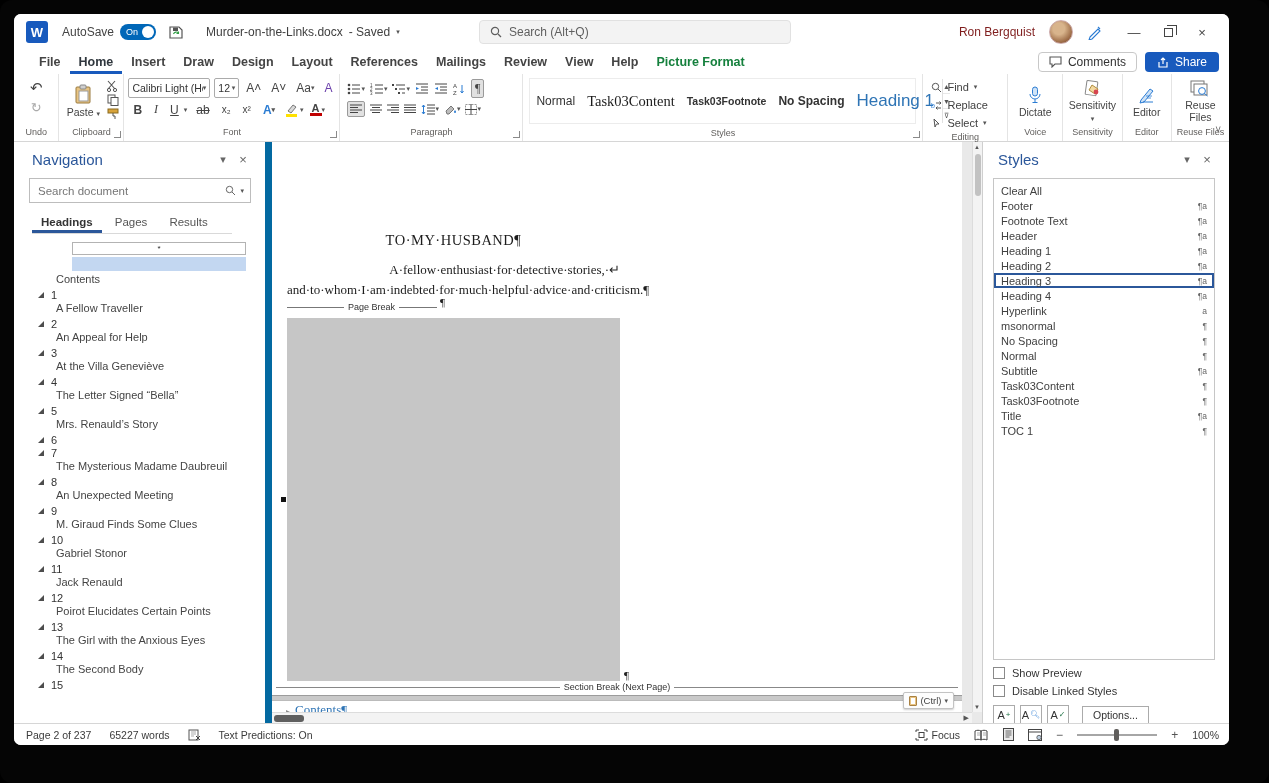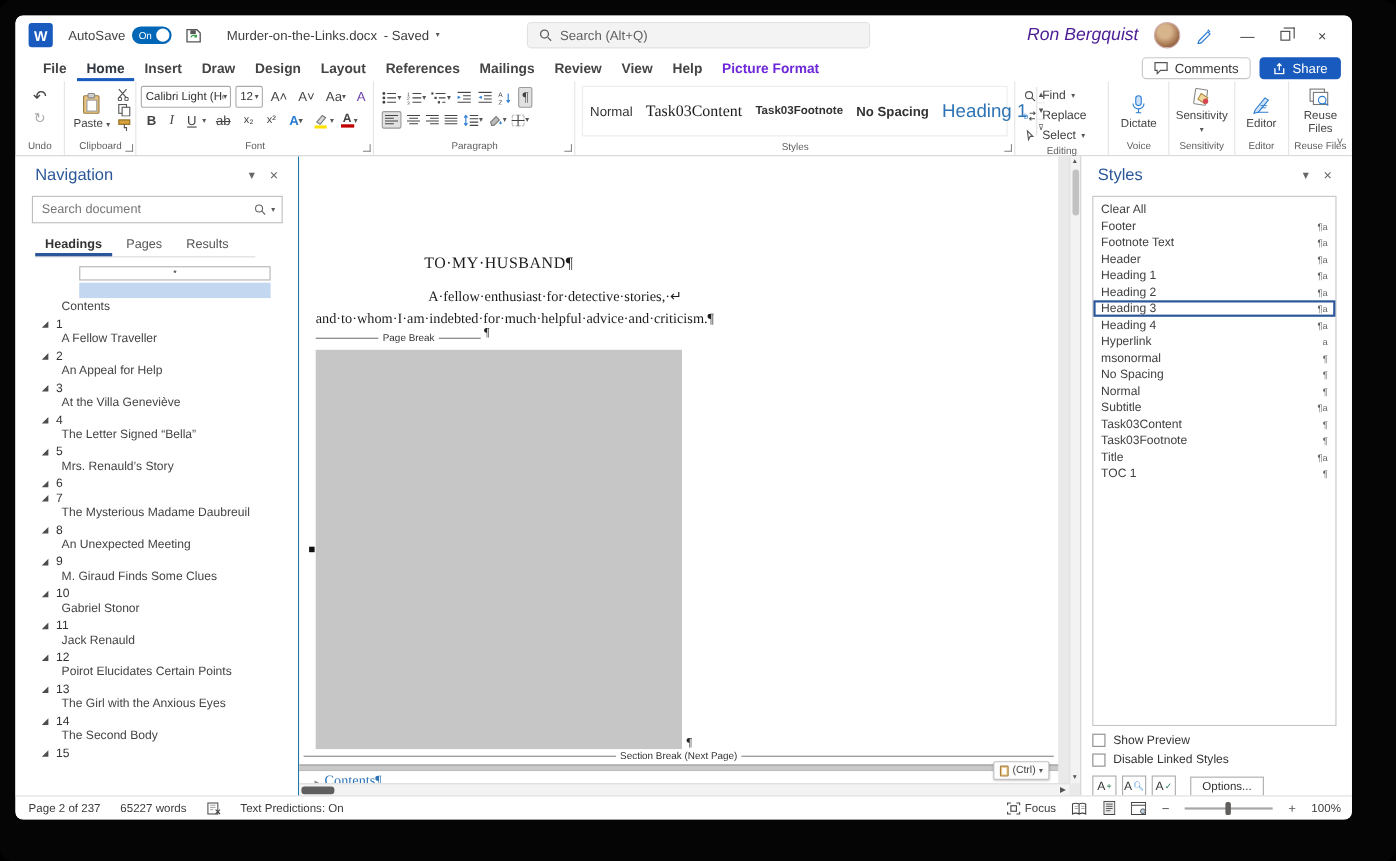--- a/index.html
+++ b/index.html
@@ -11,32 +11,32 @@
   .titlebar { height:36px; display:flex; align-items:center; padding:0 10px 0 12px; background:#fff; position:relative; }
   .wlogo { width:22px; height:22px; background:#185abd; border-radius:3px; color:#fff; font-weight:bold; font-size:13px; display:flex; align-items:center; justify-content:center; }
   .autosave { display:flex; align-items:center; gap:6px; margin-left:14px; font-size:12px; color:#444; }
   .toggle { width:36px; height:16px; background:#0067b8; border-radius:9px; position:relative; display:flex; align-items:center; }
   .toggle .on { color:#fff; font-size:9px; margin-left:6px; }
   .toggle .knob { position:absolute; right:2px; width:12px; height:12px; border-radius:50%; background:#fff; }
   .saveicon { margin-left:12px; }
   .doctitle { margin-left:22px; font-size:12px; color:#404040; display:flex; gap:6px; align-items:center; }
   .searchpill { position:absolute; left:465px; top:6px; width:312px; height:24px; background:#f3f3f3; border:1px solid #e1e1e1; border-radius:4px; display:flex; align-items:center; gap:7px; padding-left:10px; font-size:12px; color:#5f5f5f; }
   .tb-right { margin-left:auto; display:flex; align-items:center; gap:14px; }
-  .username { font-size:16px; color:#4c1d95;font-style:italic; }
+  .username { font-size:12px; color:#7f1d1d; }
   .avatar { width:24px; height:24px; border-radius:50%; background:radial-gradient(circle at 40% 35%, #d8b48c 0 30%, #9c6b46 70%, #5f4128); border:1px solid #caa; }
   .wctrl { display:flex; align-items:center; gap:0; }
   .wbtn { width:34px; height:28px; display:flex; align-items:center; justify-content:center; color:#444; font-size:13px; }
   .restore-g { width:9px; height:9px; border:1px solid #444; position:relative; }
   .restore-g::after { content:""; position:absolute; left:2px; top:-4px; width:9px; height:9px; border-top:1px solid #444; border-right:1px solid #444; }
 
   
   .tabsrow { height:24px; display:flex; align-items:flex-end; padding:0 10px 0 16px; background:#fff; position:relative; }
   .rtab { font-size:12.5px; color:#444; padding:3px 9px 5px; white-space:nowrap;font-weight:bold; }
   .rtab.active { font-weight:bold; color:#30373e; border-bottom:3px solid #185abd; padding-bottom:2px; }
-  .rtab.contextual { color:#6d28d9;margin-top:24px; }
+  .rtab.contextual { color:#15803d;margin-top:24px; }
   .tabs-right { margin-left:auto; display:flex; gap:8px; align-items:center; padding-bottom:2px; }
   .btn-comments { display:flex; align-items:center; gap:6px; border:1px solid #c8c8c8; border-radius:4px; padding:2px 10px; font-size:12px; color:#333; background:#fff; }
   .btn-share { display:flex; align-items:center; gap:6px; border-radius:4px; padding:3px 12px; font-size:12px; color:#fff; background:#185abd; }
 
   
   .ribbon { height:68px; display:flex; background:#fff; border-bottom:1px solid #d6d6d6; position:relative; }
   .rgroup { position:relative; display:flex; flex-direction:column; border-right:1px solid #e4e4e4; padding:3px 4px 0; }
   .rgroup .gbody { flex:1; display:flex; }
   .glabel { height:15px; font-size:9px; color:#605e5c; text-align:center; line-height:13px; }
   .launcher { position:absolute; right:2px; bottom:3px; width:7px; height:7px; border-right:1px solid #8a8a8a; border-bottom:1px solid #8a8a8a; }
@@ -51,21 +51,21 @@
   .sg-arrows { width:16px; display:flex; flex-direction:column; border-left:1px solid #e0e0e0; margin-left:2px; }
   .sg-arrows div { flex:1; display:flex; align-items:center; justify-content:center; font-size:7px; color:#555; border-bottom:1px solid #e8e8e8; }
   .ed-row { display:flex; align-items:center; gap:5px; font-size:11px; color:#404040; height:16px; }
   .bigbtn { display:flex; flex-direction:column; align-items:center; justify-content:center; font-size:10.5px; color:#444; text-align:center; line-height:12px; flex:1; gap:2px; }
   .collapse-chev { position:absolute; right:8px; bottom:6px; font-size:10px; color:#666; }
 
   
   .main { height:581px; display:flex; background:#e9e9e9; }
 
   
-  .navpane { width:258px; background:#fff; border-right:1px solid #0369a1; display:flex; flex-direction:column; overflow:hidden; }
+  .navpane { width:258px; background:#fff; border-right:7px solid #0369a1; display:flex; flex-direction:column; overflow:hidden; }
   .pane-hd { display:flex; align-items:center; padding:9px 12px 4px 18px; }
   .pane-title { font-size:15px; color:#2b579a; flex:1; }
   .pane-ic { color:#666; font-size:11px; width:20px; text-align:center; }
   .navsearch { margin:6px 14px 0 15px; height:25px; border:1px solid #bdbdbd; display:flex; align-items:center; padding:0 6px 0 8px; font-size:11.5px; color:#767676; }
   .navsearch .sp { flex:1; }
   .navtabs { display:flex; gap:4px; margin:10px 0 0 18px; border-bottom:1px solid #d9d9d9; width:200px; }
   .navtab { font-size:11.5px; color:#555; padding:3px 9px 5px; }
   .navtab.active { color:#333; font-weight:bold; border-bottom:3px solid #2b579a; padding-bottom:2px; }
   .navlist { padding-top:8px; font-size:11px; color:#444; flex:1; overflow:hidden; }
   .nv-box { margin-left:58px; width:174px; height:13px; border:1px solid #b3b3b3; text-align:center; font-size:8px; line-height:11px; color:#222; }

